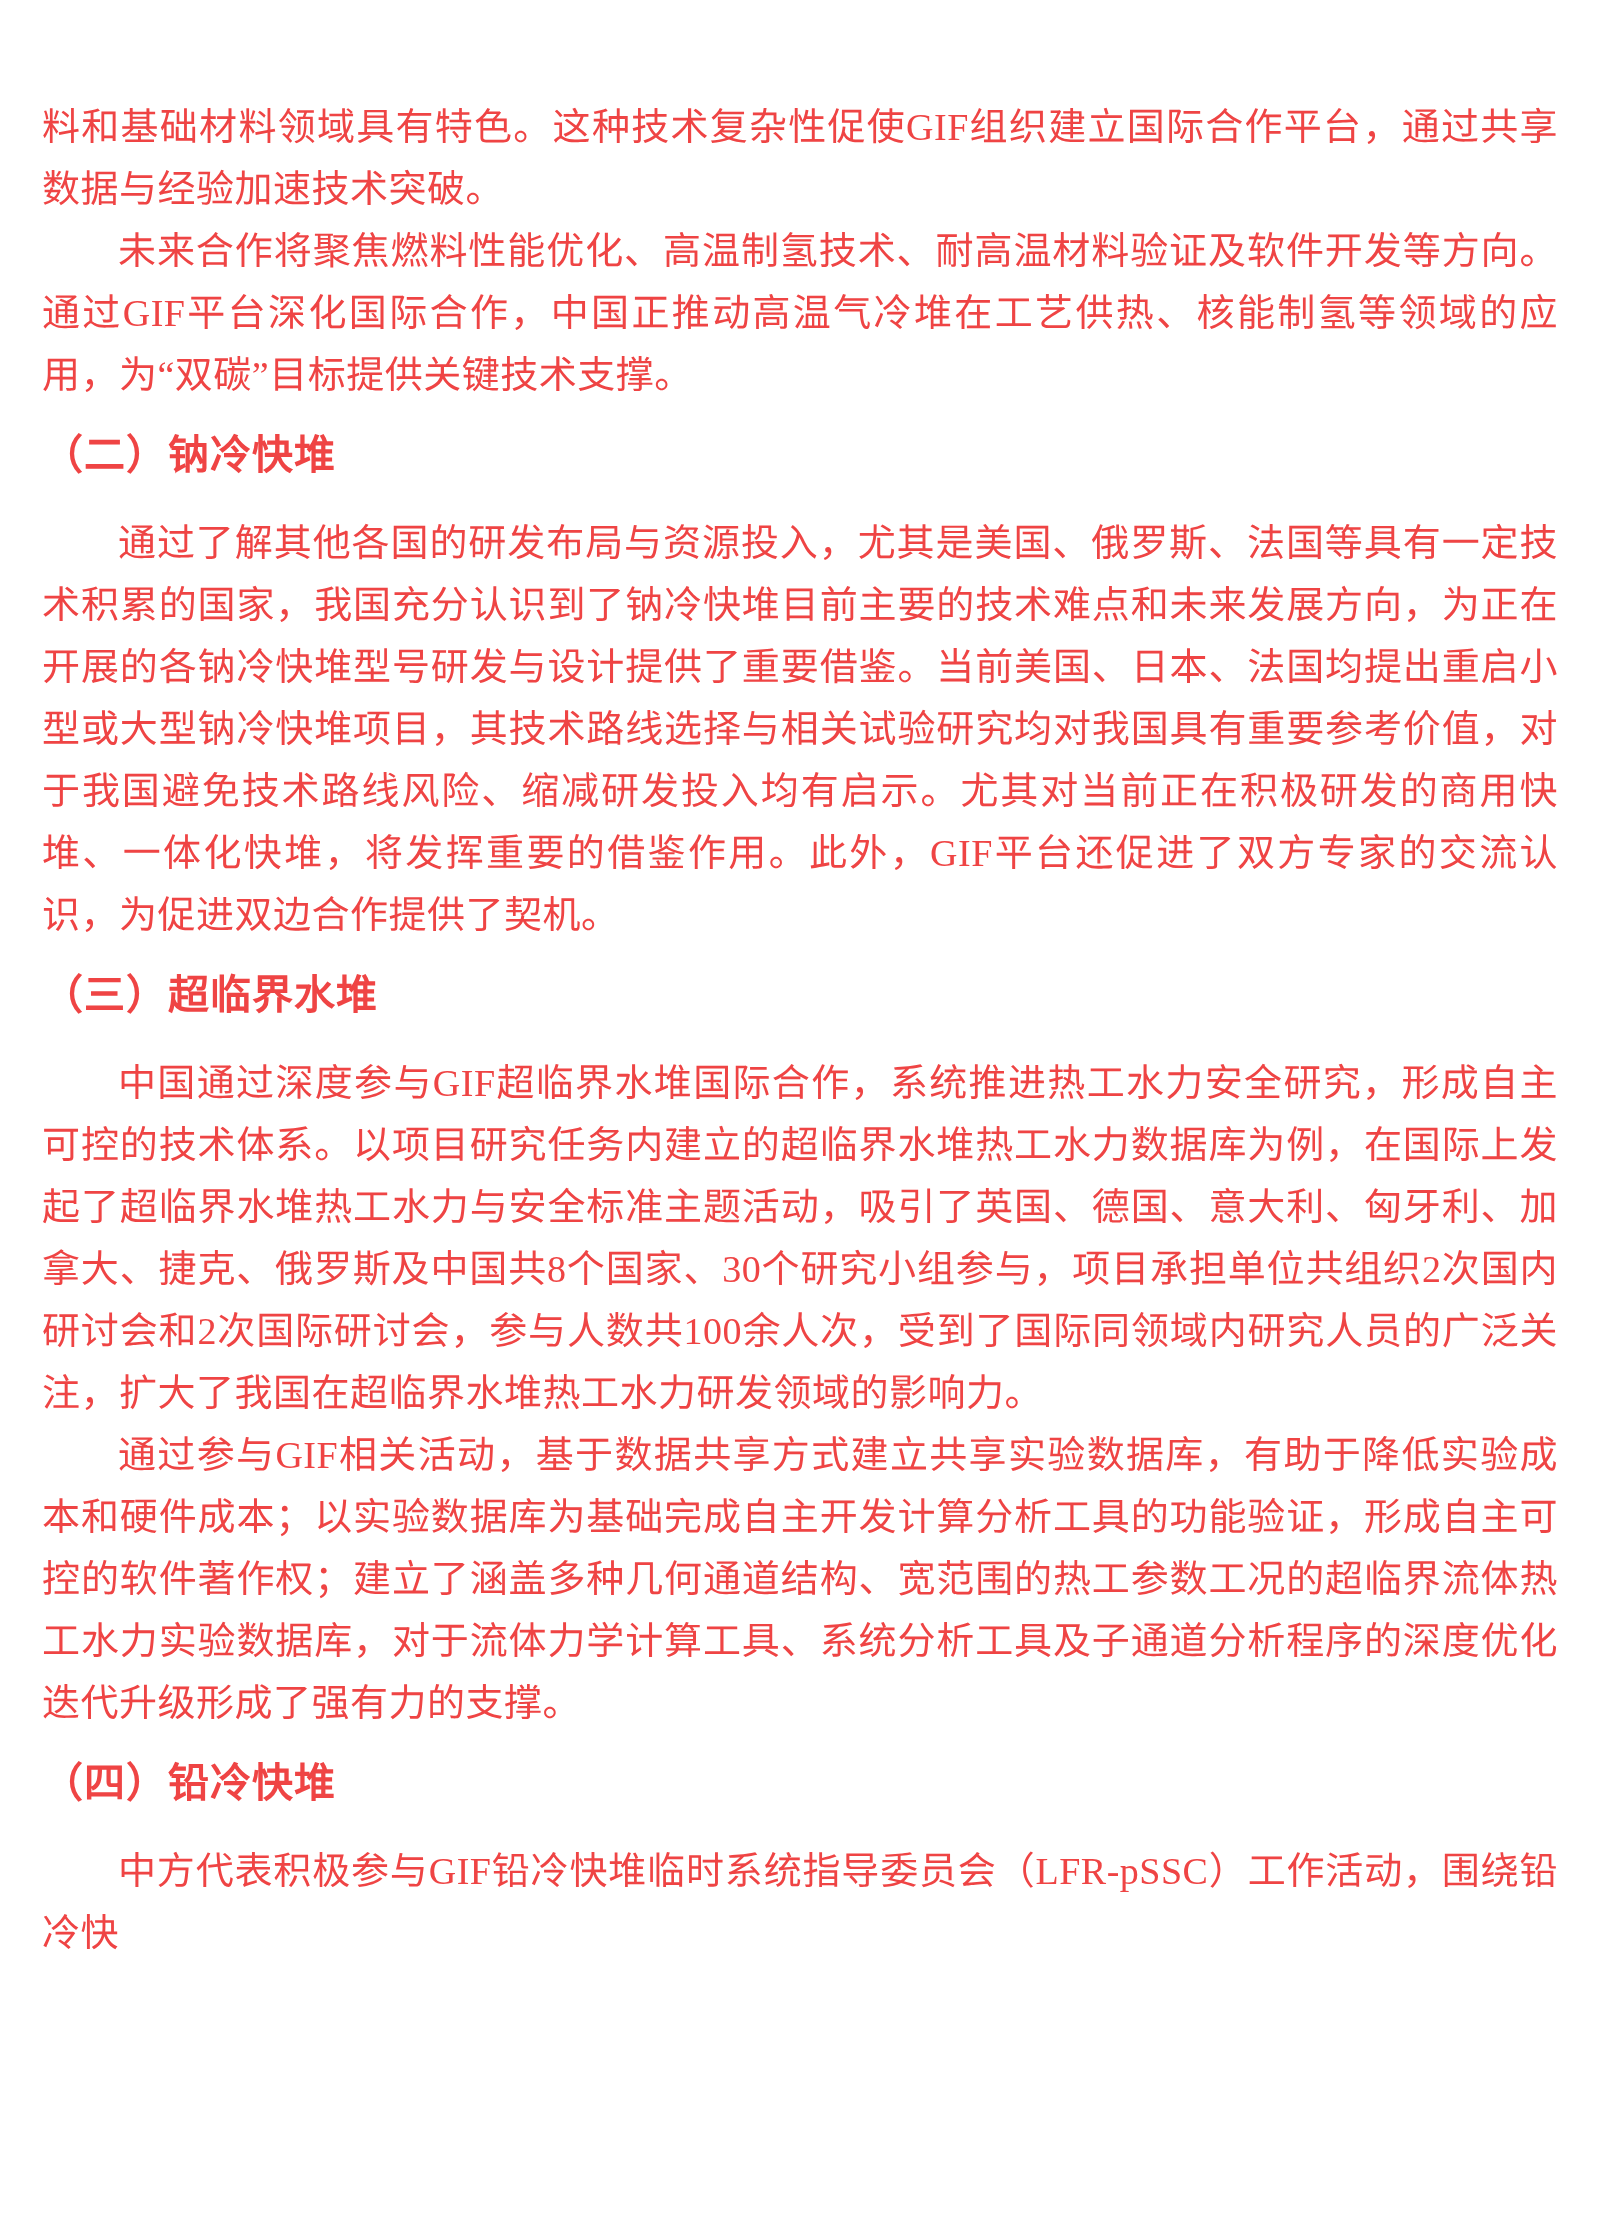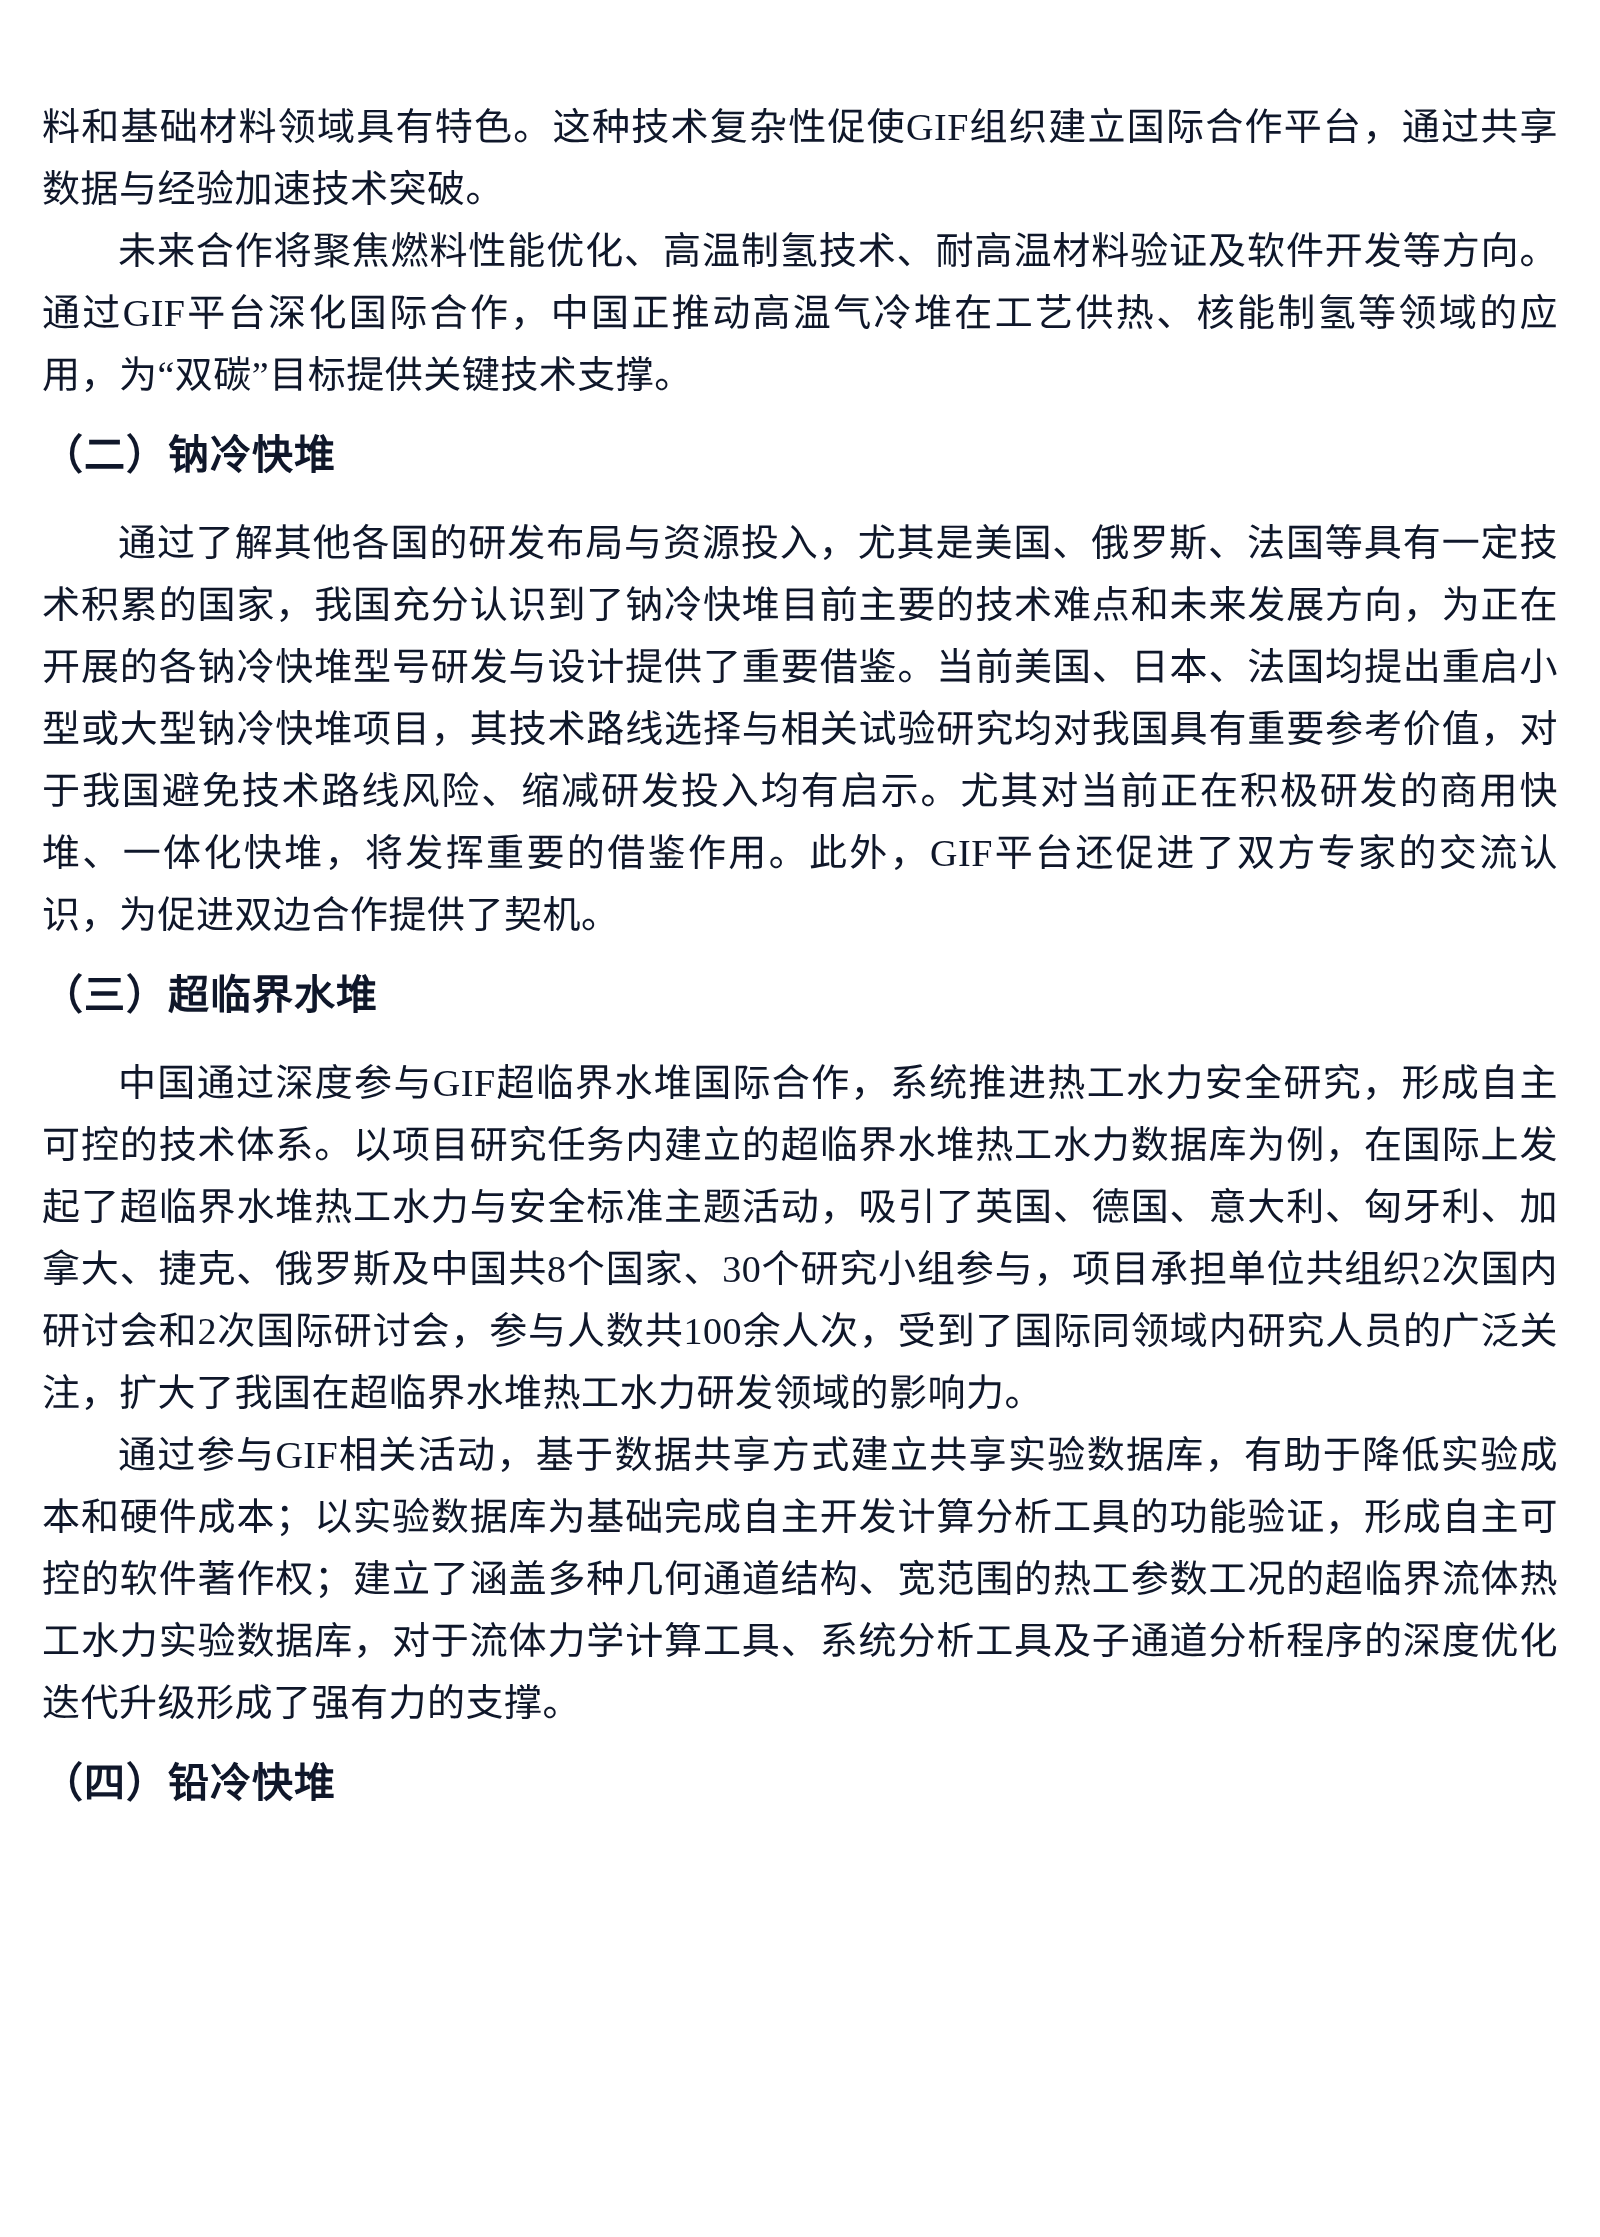--- a/index.html
+++ b/index.html
@@ -8,21 +8,21 @@
     background: #ffffff;
   }
   .page {
     position: relative;
     width: 1600px;
     height: 2237px;
     background: #ffffff;
     overflow: hidden;
     box-sizing: border-box;
     font-family: "Liberation Serif", "DejaVu Serif", serif;
-    color: #0f172a;
+    color: #ef4444;
     text-decoration: underline;
   }
   .doc-body {
     position: absolute;
     top: 96px;
     left: 42px;
     width: 1516px;
   }
   .para {
     font-size: 38px;
@@ -60,15 +60,16 @@
     <p class="para indent">通过了解其他各国的研发布局与资源投入，尤其是美国、俄罗斯、法国等具有一定技术积累的国家，我国充分认识到了钠冷快堆目前主要的技术难点和未来发展方向，为正在开展的各钠冷快堆型号研发与设计提供了重要借鉴。当前美国、日本、法国均提出重启小型或大型钠冷快堆项目，其技术路线选择与相关试验研究均对我国具有重要参考价值，对于我国避免技术路线风险、缩减研发投入均有启示。尤其对当前正在积极研发的商用快堆、一体化快堆，将发挥重要的借鉴作用。此外，GIF平台还促进了双方专家的交流认识，为促进双边合作提供了契机。</p>
 
     <h3 class="heading">（三）超临界水堆</h3>
 
     <p class="para indent">中国通过深度参与GIF超临界水堆国际合作，系统推进热工水力安全研究，形成自主可控的技术体系。以项目研究任务内建立的超临界水堆热工水力数据库为例，在国际上发起了超临界水堆热工水力与安全标准主题活动，吸引了英国、德国、意大利、匈牙利、加拿大、捷克、俄罗斯及中国共8个国家、30个研究小组参与，项目承担单位共组织2次国内研讨会和2次国际研讨会，参与人数共100余人次，受到了国际同领域内研究人员的广泛关注，扩大了我国在超临界水堆热工水力研发领域的影响力。</p>
 
     <p class="para indent">通过参与GIF相关活动，基于数据共享方式建立共享实验数据库，有助于降低实验成本和硬件成本；以实验数据库为基础完成自主开发计算分析工具的功能验证，形成自主可控的软件著作权；建立了涵盖多种几何通道结构、宽范围的热工参数工况的超临界流体热工水力实验数据库，对于流体力学计算工具、系统分析工具及子通道分析程序的深度优化迭代升级形成了强有力的支撑。</p>
 
     <h3 class="heading">（四）铅冷快堆</h3>
 
+    <p class="para indent">中方代表积极参与GIF铅冷快堆临时系统指导委员会（LFR-pSSC）工作活动，围绕铅冷快</p>
 
   </div>
 </div>
 
 </body></html>

